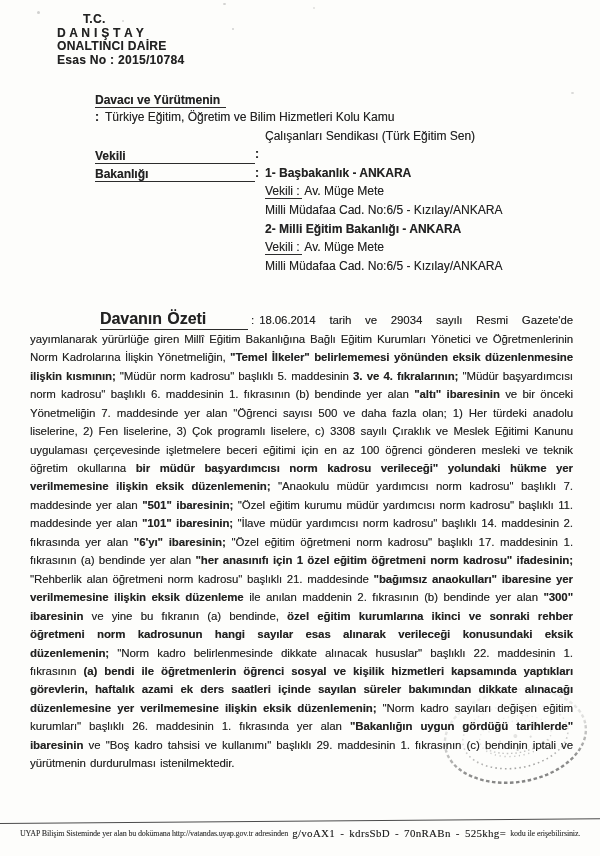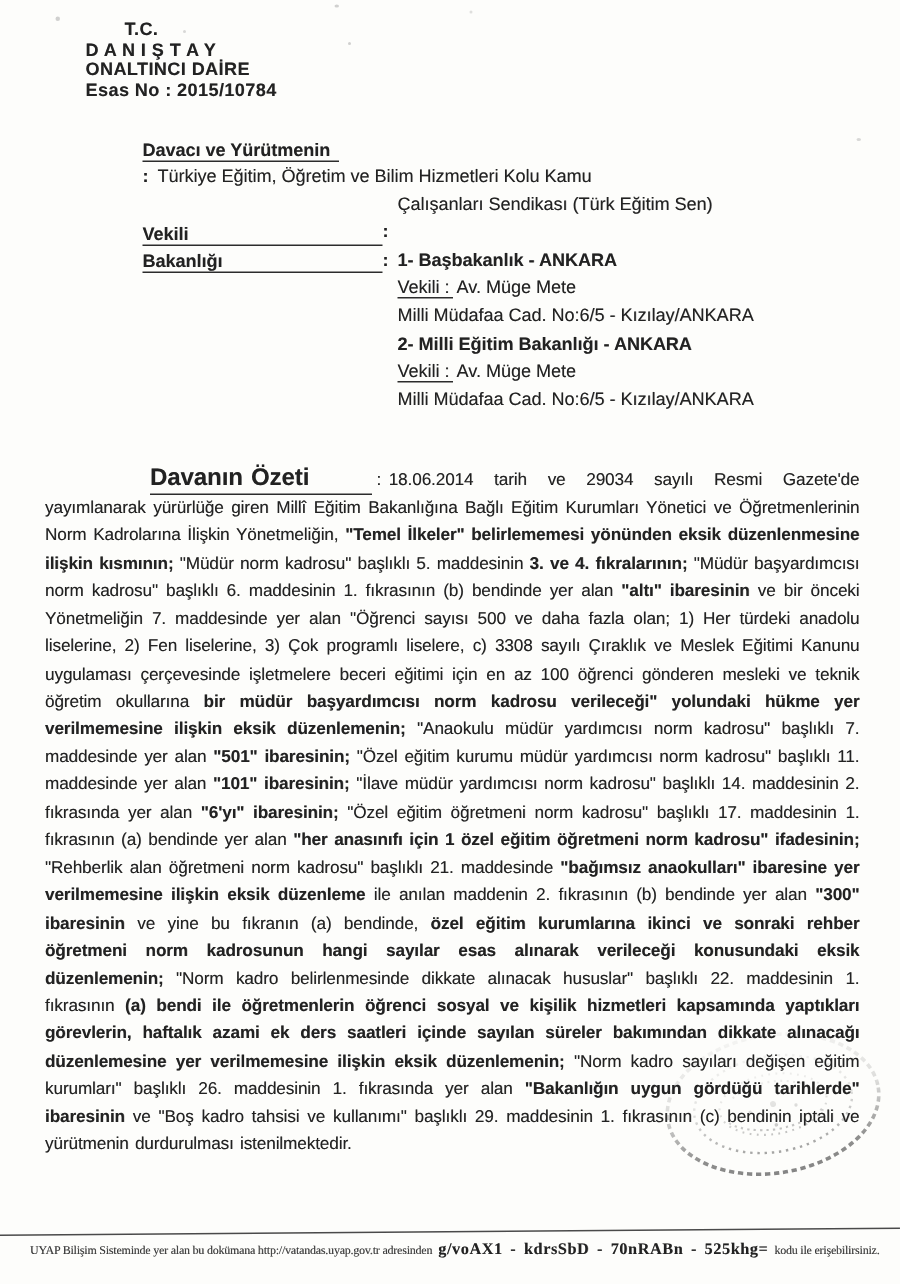--- a/index.html
+++ b/index.html
@@ -41,21 +41,21 @@
 
   
   .stamp{position:absolute;left:430px;top:684px;width:172px;height:118px;pointer-events:none;}
 
   
   .footer{position:absolute;left:0;top:823px;width:600px;}
   .footer-line{border-top:1.4px solid #4a4a4a;transform:rotate(-0.45deg);transform-origin:left center;}
   .footer-text{display:flex;align-items:center;padding:3px 4px 0 20px;
         font-family:"Liberation Serif",serif;font-size:7.9px;color:#3a3a3a;
         white-space:nowrap;letter-spacing:-0.1px;}
-  .footer-code{font-size:10.8px;color:#222;letter-spacing:0.4px;margin:0 4px;word-spacing:2px;font-weight:bold;}
+  .footer-code{font-size:10.8px;color:#222;letter-spacing:0.4px;margin:0 4px;word-spacing:2px;}
 
   
   .dot{position:absolute;background:#6a6a6a;border-radius:50%;}
 </style>
 </head>
 <body>
 
 <div class="page">
 
   <div class="dot" style="left:37px;top:11px;width:3px;height:3px;opacity:.3;"></div>

